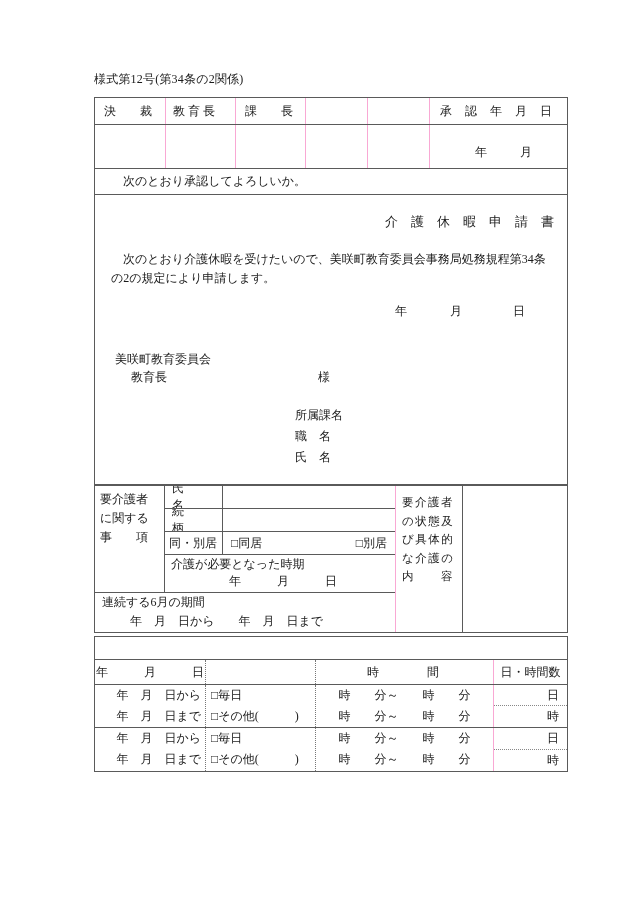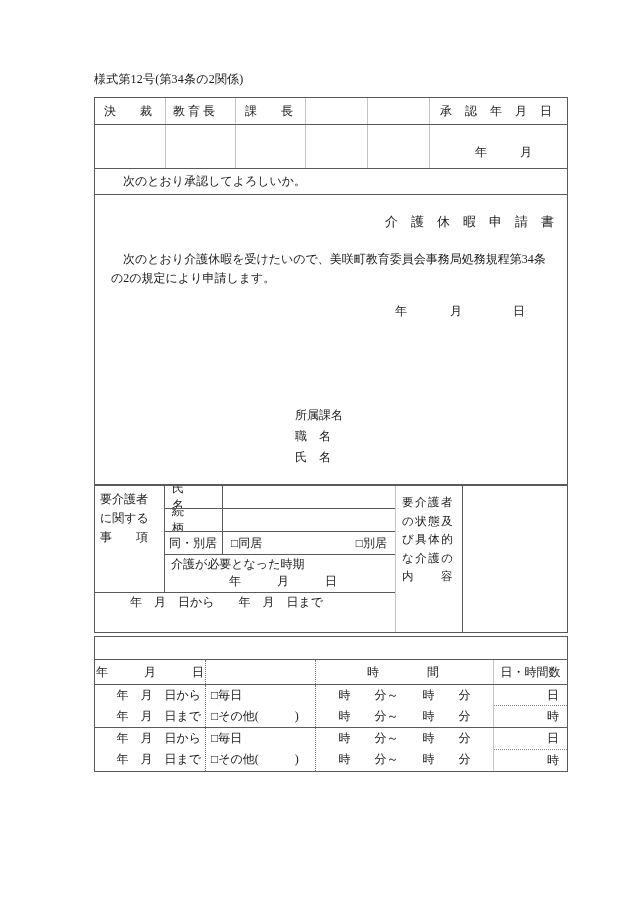--- a/index.html
+++ b/index.html
@@ -234,20 +234,27 @@
     </div>
 
     <div class="lead">次のとおり介護休暇を受けたいので、美咲町教育委員会事務局処務規程第34条の2の規定により申請します。</div>
 
     <div class="date-line">
       <span style="width:52px;">年</span>
       <span style="width:60px;">月</span>
       <span>日</span>
     </div>
 
+    <div class="recipient">
+      <div>美咲町教育委員会</div>
+      <div class="l2">
+        <span>教育長</span>
+        <span class="sama">様</span>
+      </div>
+    </div>
 
     <div class="applicant">
       <div>
         <span>所属課名</span>
       </div>
       <div>
         <span class="lbl2 spread" style="display:inline-flex;">職　名</span>
       </div>
       <div>
         <span class="lbl2 spread" style="display:inline-flex;">氏　名</span>
@@ -296,20 +303,21 @@
               <div class="cell" style="flex:1;padding-left:6px;">
                 <div style="line-height:18px;">介護が必要となった時期</div>
                 <div style="line-height:17px;padding-left:58px;">年　　　月　　　日</div>
               </div>
             </div>
           </div>
         </div>
 
         <div class="row r5 bt">
           <div class="cell" style="flex:1;padding-left:7px;">
+            <div style="line-height:19px;">連続する6月の期間</div>
             <div style="line-height:18px;padding-left:28px;">年　月　日から　　年　月　日まで</div>
           </div>
         </div>
       </div>
 
       <div class="sidelabel bl br" style="height:146px;">
         <span class="ln spread" style="display:flex;">要介護者</span>
         <span class="ln spread" style="display:flex;">の状態及</span>
         <span class="ln spread" style="display:flex;">び具体的</span>
         <span class="ln spread" style="display:flex;">な介護の</span>

